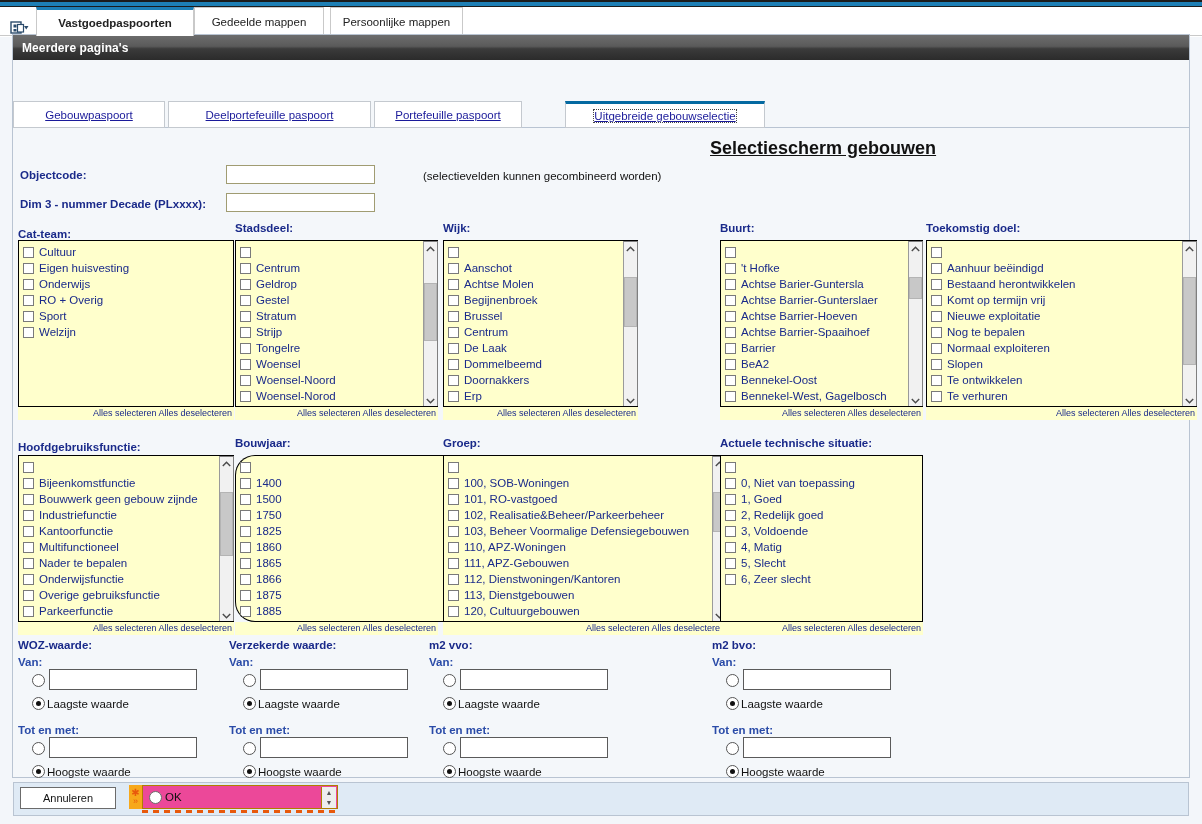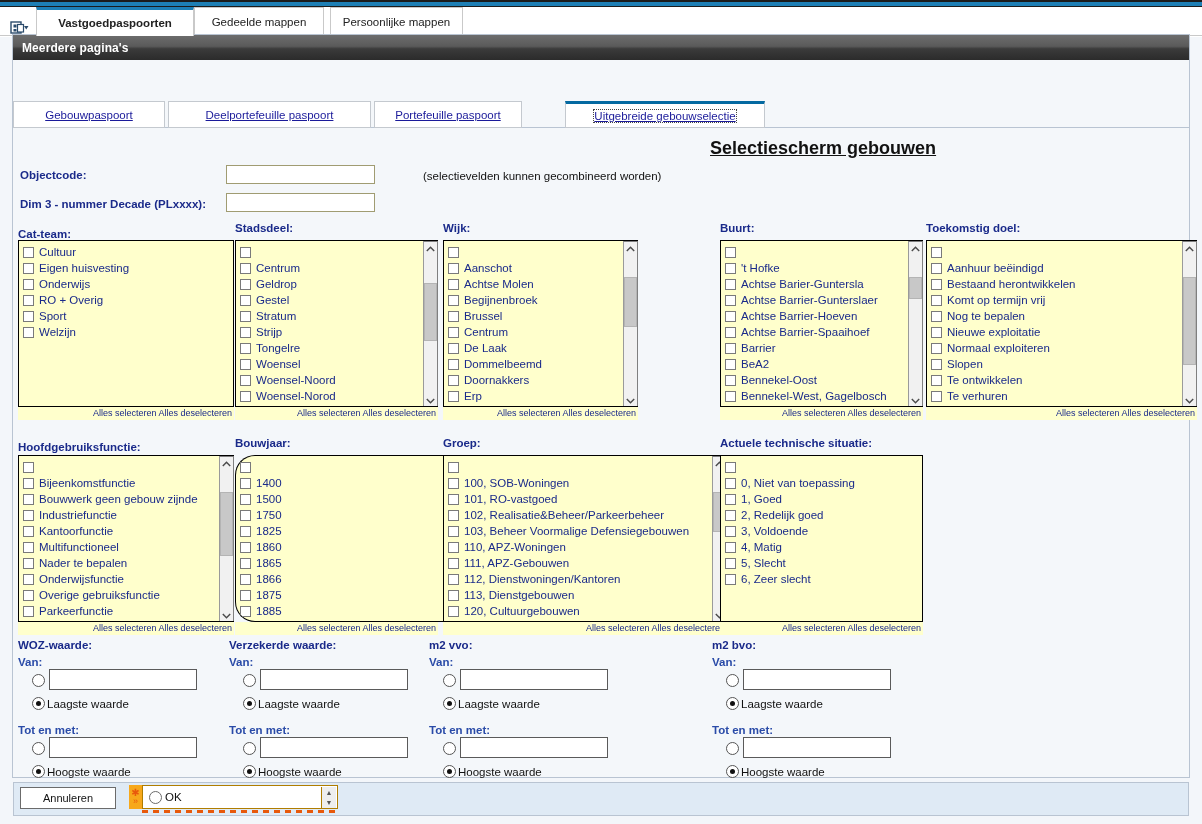--- a/index.html
+++ b/index.html
@@ -249,21 +249,21 @@
     position: absolute; left: 0; top: 0; width: 13px; height: 24px;
     background: #f7a81b;
     display: flex; flex-direction: column; align-items: center;
     justify-content: center; line-height: 9px;
   }
   .ok-star { color: #e8590c; font-size: 10px; }
   .ok-chev { color: #e8590c; font-size: 9px; }
   .ok-field {
     position: absolute; left: 13px; top: 0;
     width: 196px; height: 24px;
-    background: #ffffff;
+    background: #ec4899;
     border: 1px solid #b07d00;
     display: flex; align-items: center;
   }
   .ok-radio {
     width: 13px; height: 13px; border: 1px solid #6b6b6b;
     border-radius: 50%; background: #ffffff;
     margin-left: 6px; flex: none;
   }
   .ok-text { font-size: 11.5px; color: #111; margin-left: 3px; }
   .ok-spin {
@@ -573,25 +573,25 @@
               <div class="litem">
                 <span class="cbx"></span>
                 <span class="litem-text">Bestaand herontwikkelen</span>
               </div>
               <div class="litem">
                 <span class="cbx"></span>
                 <span class="litem-text">Komt op termijn vrij</span>
               </div>
               <div class="litem">
                 <span class="cbx"></span>
+                <span class="litem-text">Nieuwe exploitatie</span>
+              </div>
+              <div class="litem">
+                <span class="cbx"></span>
                 <span class="litem-text">Nog te bepalen</span>
-              </div>
-              <div class="litem">
-                <span class="cbx"></span>
-                <span class="litem-text">Nieuwe exploitatie</span>
               </div>
               <div class="litem">
                 <span class="cbx"></span>
                 <span class="litem-text">Normaal exploiteren</span>
               </div>
               <div class="litem">
                 <span class="cbx"></span>
                 <span class="litem-text">Slopen</span>
               </div>
               <div class="litem">

